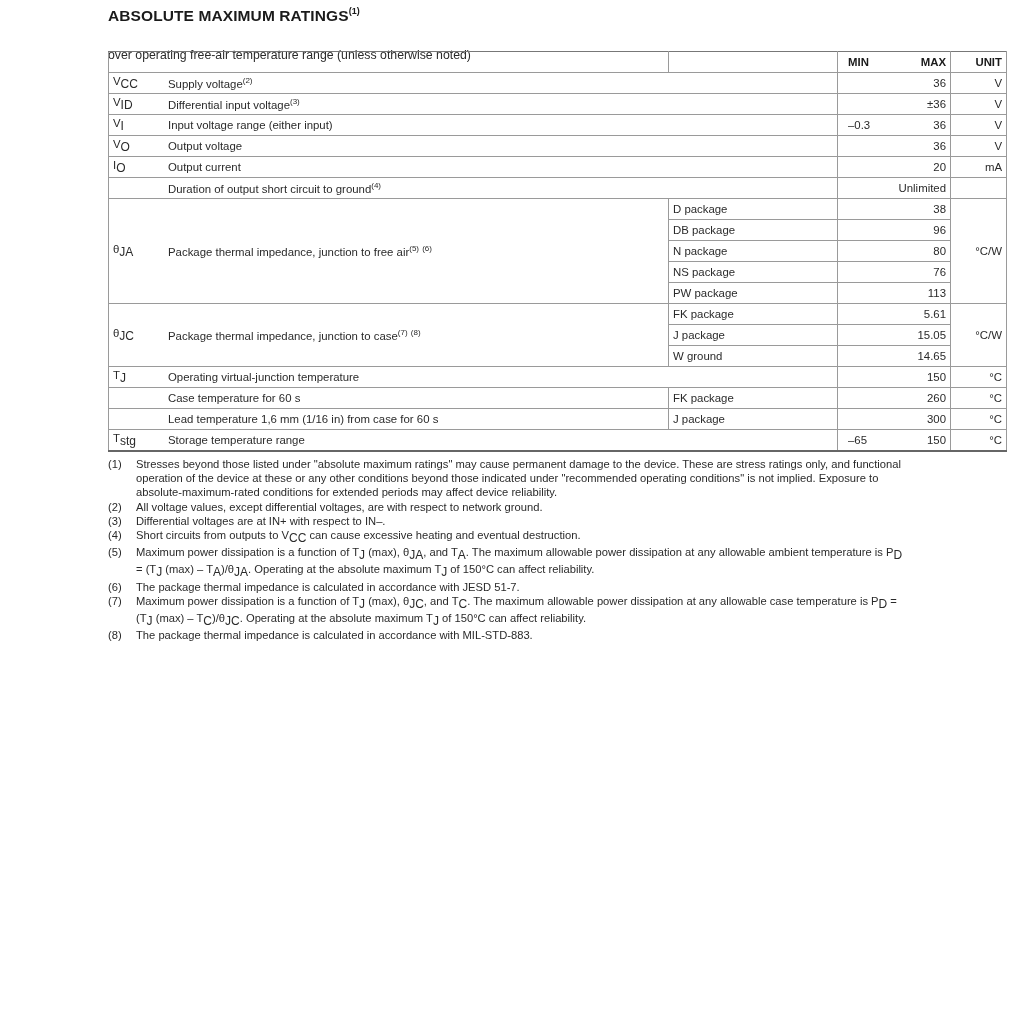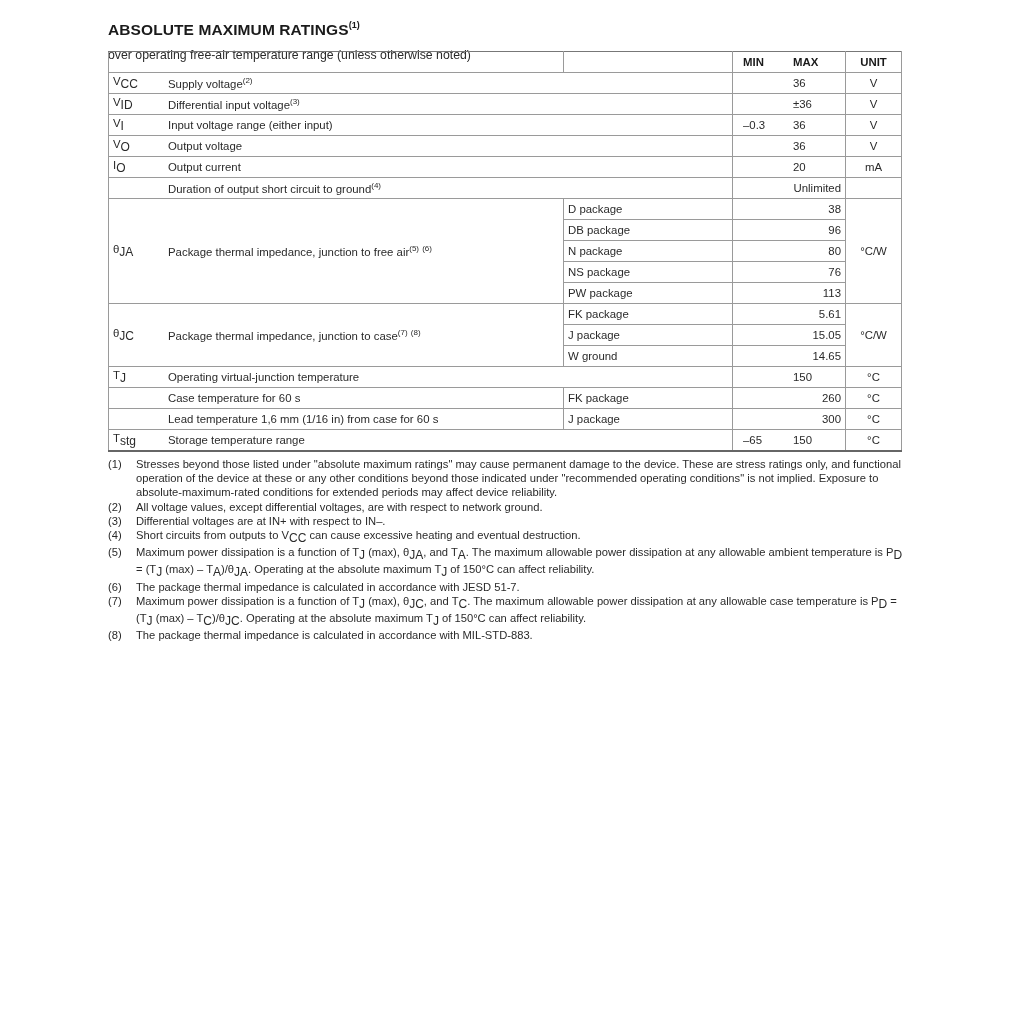--- a/index.html
+++ b/index.html
@@ -1,36 +1,36 @@
 <!DOCTYPE html>
 <html><head>
 <meta charset="utf-8">
 <style>
   html, body { margin: 0; padding: 0; background: #ffffff; }
   body { width: 1024px; height: 1024px; position: relative; overflow: hidden;
          font-family: "Liberation Sans", sans-serif; color: #222; }
-  .title { position: absolute; left: 108px; top: 20px; font-size: 15.5px; font-weight: bold; color: #1a1a1a; letter-spacing: 0.1px; }
+  .title { position: absolute; left: 108px; top: 6px; font-size: 15.5px; font-weight: bold; color: #1a1a1a; letter-spacing: 0.1px; }
   .title sup { font-size: 9px; vertical-align: 7px; font-weight: bold; }
   .subtitle { position: absolute; left: 108px; top: 48px; font-size: 12.3px; color: #2a2a2a; }
 
   table.ratings { position: absolute; left: 108px; top: 51px; border-collapse: collapse;
-                  font-size: 11.4px; color: #2a2a2a; table-layout: fixed; width: 794px; }
+                  font-size: 11.4px; color: #2a2a2a; table-layout: fixed; width: 899px; }
   table.ratings td { border: 1px solid #9a9a9a; height: 20px; padding: 0 4px; white-space: nowrap; vertical-align: middle; }
   table.ratings tr.hdr td { font-weight: bold; color: #1a1a1a; }
   table.ratings tr.last td { border-bottom: 2px solid #666; }
   table.ratings tr:first-child td { border-top: 1px solid #777; }
   td.sym { width: 47px; border-right: none !important; }
   td.param { border-left: none !important; padding-left: 6px; }
   td.pkg { width: 160px; }
   td.minmax { width: 104px; padding: 0 4px 0 0; }
-  td.unit { width: 47px; text-align: center; }
+  td.unit { width: 47px; text-align: right; }
   td.noleft { border-left: none !important; }
   .mm { display: flex; justify-content: flex-end; }
   .mm .min { width: 50px; text-align: left; }
-  .mm .max { width: 48px; text-align: left; }
+  .mm .max { width: 48px; text-align: right; }
   .rt { text-align: right; margin-left: 8px; }
   sub { font-size: 12px; vertical-align: -3px; }
   sup { font-size: 8px; vertical-align: 5px; }
 
   .notes { position: absolute; left: 108px; top: 457px; width: 800px; font-size: 11.2px; color: #2a2a2a; line-height: 14.2px; }
   .note { display: flex; }
   .note .num { width: 28px; flex-shrink: 0; }
   .note .txt { flex: 1; }
 </style>
 </head>

